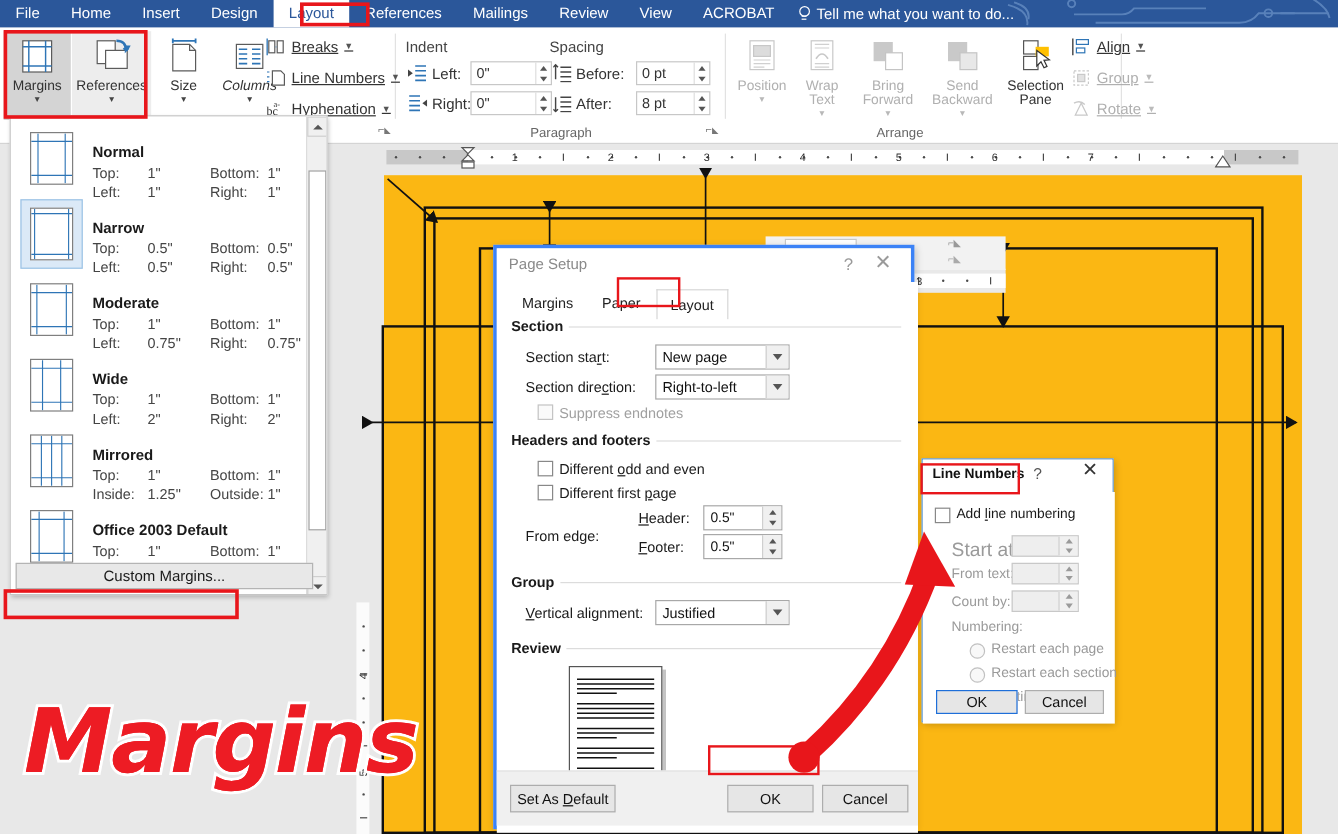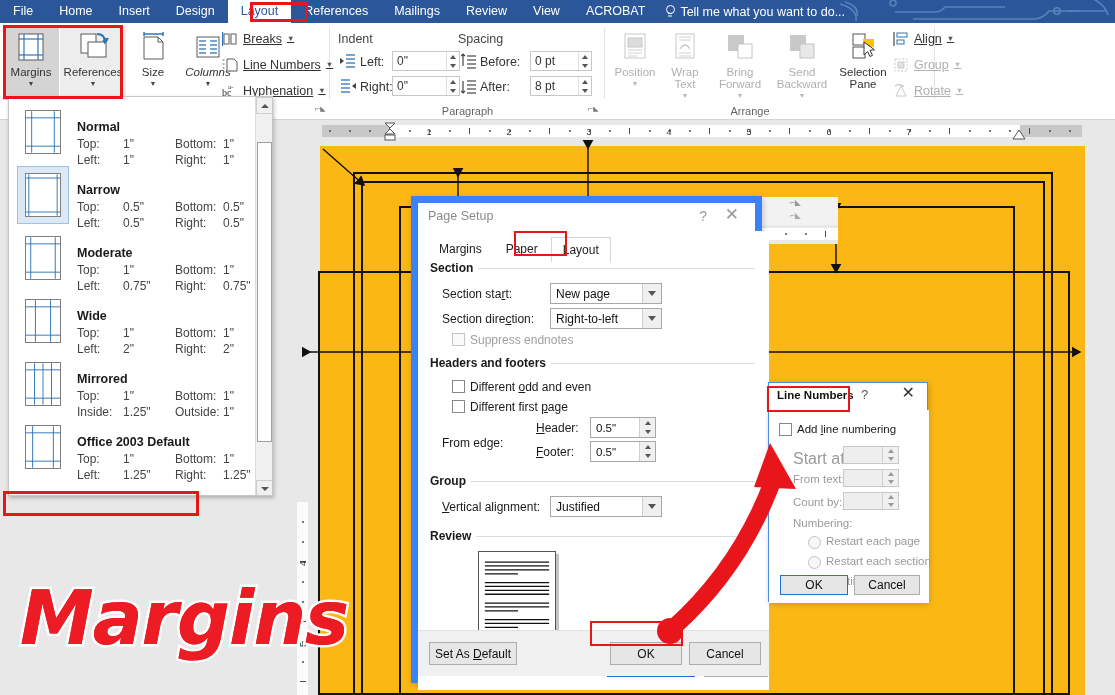--- a/index.html
+++ b/index.html
@@ -130,22 +130,22 @@
   }
   .watermark-top {
     position: absolute; left: 20px; top: 575px;
     font-family: "DejaVu Sans", sans-serif;
     font-size: 74px; font-weight: bold; font-style: italic;
     color: #ed1c24; letter-spacing: -1px; white-space: nowrap;
   }
 
   
   .psdlg {
-    position: absolute; left: 411px; top: 196px; width: 351px; height: 487px;
-    background: #f0f0f0; border: 7px solid #3b82f6; box-shadow: 1px 2px 6px rgba(0,0,0,.2);
+    position: absolute; left: 411px; top: 204px; width: 351px; height: 487px;
+    background: #f0f0f0; border: 3px solid #3b82f6; box-shadow: 1px 2px 6px rgba(0,0,0,.2);
   }
   .ps-title { position:absolute; left:0; top:0; width:100%; height:28px; background:#fff; }
   .ps-title .t { position:absolute; left:10px; top:6px; font-size:12.5px; color:#8a8a8a; }
   .ps-title .q { position:absolute; right:48px; top:5px; font-size:14px; color:#9a9a9a; }
   .ps-title .x { position:absolute; right:16px; top:3px; font-size:17px; color:#9a9a9a; line-height:17px;}
   .ps-body { position:absolute; left:0; top:28px; width:351px; height:459px; background:#fff; }
   .ps-tabs { position:absolute; left:10px; top:6px; display:flex; gap:2px; }
   .ps-tab { font-size:12px; color:#222; padding:5px 11px; }
   .ps-tab.act { background:#fff; border:1px solid #d6d6d6; border-bottom:none; }
   .ps-panel { position:absolute; left:8px; top:30px; width:335px; height:390px; }
@@ -835,20 +835,23 @@
     <div class="mdrop-sb">
       <div class="sb-btn">
           <i style="border-bottom:4px solid #555"></i>
         </div>
       <div class="sb-thumb"></div>
       <div class="sb-btn" style="position:absolute;bottom:0;left:0;">
           <i style="border-top:4px solid #555"></i>
         </div>
     </div>
 
+    <div class="custom-margins">
+      <span>Custom Margins...</span>
+    </div>
   </div>
 
   <div class="psdlg">
     <div class="ps-title">
       <div class="t">Page Setup</div>
       <div class="q">?</div>
       <div class="x">✕</div>
     </div>
 
     <div class="ps-body">

